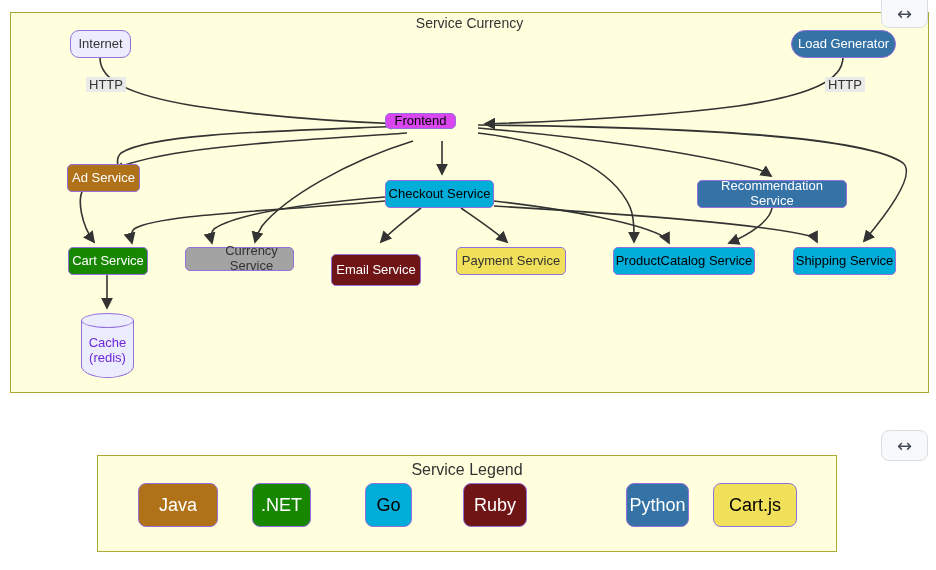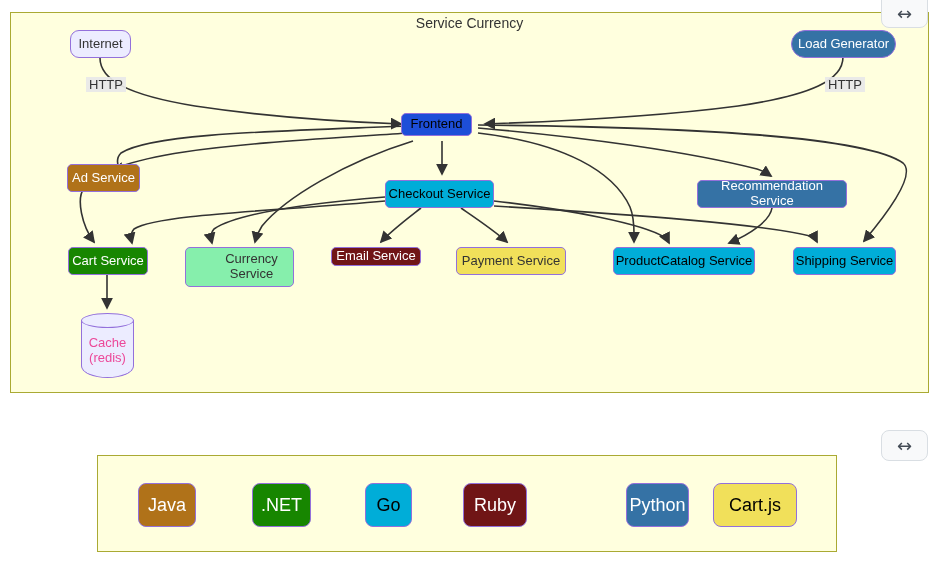--- a/index.html
+++ b/index.html
@@ -18,21 +18,21 @@
         text-align:center;font-size:13px;line-height:1.15;border:1.3px solid #9370DB;
         border-radius:5px;box-sizing:border-box;z-index:2;}
   .node.rect{border-radius:9px;}
   .node.stadium{border-radius:15px;text-align:right;}
   .node.cylinder{border:none;background:transparent !important;}
   .cyl-top{position:absolute;left:0;right:0;top:0;height:15px;border-radius:50%;
            background:#ECECFF;border:1.3px solid #9370DB;box-sizing:border-box;z-index:2;}
   .cyl-body{position:absolute;left:0;right:0;top:7px;bottom:0;background:#ECECFF;
             border:1.3px solid #9370DB;border-top:none;box-sizing:border-box;
             border-radius:0 0 50% 50% / 0 0 12px 12px;z-index:1;}
-  .cyl-label{position:relative;z-index:3;padding-top:10px;white-space:pre-line;color:#ec4899;}
+  .cyl-label{position:relative;z-index:3;padding-top:10px;white-space:pre-line;color:#6d28d9;}
 
   .edge-label{position:absolute;background:rgba(232,232,232,0.92);color:#333333;
               font-size:13px;padding:0 3px;z-index:2;}
 
   .legend-item{position:absolute;display:flex;align-items:center;justify-content:center;
                font-size:18px;border:1.3px solid #9370DB;border-radius:8px;
                box-sizing:border-box;z-index:2;}
 
   .expand-btn{position:absolute;left:881px;width:47px;background:#f8f9fa;
               border:1px solid #d9dee3;border-radius:8px;color:#444c56;font-size:18px;
@@ -76,49 +76,50 @@
         <path d="M494,201 C573,210 643,224 664,237 C667,239 668,241 669,243" class="edge" marker-end="url(#arrow)"></path>
         <path d="M494,206 C637,215 762,224 810,236 C814,238 816,240 817,242" class="edge" marker-end="url(#arrow)"></path>
         <path d="M772,208 C770,221 749,235 729,243" class="edge" marker-end="url(#arrow)"></path>
         <path d="M107,275 C107,286 107,297 107,308" class="edge" marker-end="url(#arrow)"></path>
       </g>
   </svg>
 
   <div id="node-layer">
       <div class="node rect" style="left: 70px; top: 30px; width: 61px; height: 28px; background: rgb(236, 236, 255); color: rgb(51, 51, 51);">Internet</div>
       <div class="node stadium" style="left: 791px; top: 30px; width: 105px; height: 28px; background: rgb(53, 114, 165); color: rgb(255, 255, 255);">Load Generator</div>
-      <div class="node round" style="left: 401px; top: 113px; width: 71px; height: 23px; background: #1d4ed8; color: rgb(0, 0, 0);">Frontend</div>
+      <div class="node round" style="left: 385px; top: 113px; width: 71px; height: 16px; background: #d946ef; color: rgb(0, 0, 0);">Frontend</div>
       <div class="node round" style="left: 67px; top: 164px; width: 73px; height: 28px; background: rgb(176, 114, 25); color: rgb(255, 255, 255);">Ad Service</div>
       <div class="node round" style="left: 385px; top: 180px; width: 109px; height: 28px; background: rgb(0, 173, 216); color: rgb(0, 0, 0);">Checkout Service</div>
       <div class="node round" style="left: 697px; top: 180px; width: 150px; height: 28px; background: rgb(53, 114, 165); color: rgb(255, 255, 255);">Recommendation Service</div>
       <div class="node round" style="left: 68px; top: 247px; width: 80px; height: 28px; background: rgb(23, 134, 0); color: rgb(255, 255, 255);">Cart Service</div>
-      <div class="node round" style="left: 185px; top: 247px; width: 109px; height: 40px; background: #86efac; color: rgb(51, 51, 51); padding-left: 24px;">Currency Service</div>
-      <div class="node round" style="left: 331px; top: 247px; width: 90px; height: 19px; background: rgb(112, 21, 22); color: rgb(255, 255, 255);">Email Service</div>
+      <div class="node round" style="left: 185px; top: 247px; width: 109px; height: 24px; background: #a3a3a3; color: rgb(51, 51, 51); padding-left: 24px;">Currency Service</div>
+      <div class="node round" style="left: 331px; top: 254px; width: 90px; height: 32px; background: rgb(112, 21, 22); color: rgb(255, 255, 255);">Email Service</div>
       <div class="node round" style="left: 456px; top: 247px; width: 110px; height: 28px; background: rgb(241, 224, 90); color: rgb(51, 51, 51); text-align: right;">Payment Service</div>
       <div class="node round" style="left: 613px; top: 247px; width: 142px; height: 28px; background: rgb(0, 173, 216); color: rgb(0, 0, 0);">ProductCatalog Service</div>
       <div class="node round" style="left: 793px; top: 247px; width: 103px; height: 28px; background: rgb(0, 173, 216); color: rgb(0, 0, 0);">Shipping Service</div>
       <div class="node cylinder" style="left: 81px; top: 313px; width: 53px; height: 65px; background: rgb(236, 236, 255); color: rgb(51, 51, 51);">
         <div class="cyl-body"></div>
         <div class="cyl-top"></div>
         <div class="cyl-label">Cache
 (redis)</div>
       </div>
     </div>
   <div id="edge-label-layer">
       <div class="edge-label" style="left: 86px; top: 77px;">HTTP</div>
       <div class="edge-label" style="left: 825px; top: 77px;">HTTP</div>
     </div>
 
   <button id="expand-bottom" class="expand-btn">
     <span>↔</span>
   </button>
 
   <div class="cluster" id="legend-panel" style="left:97px;top:455px;width:740px;height:97px;"></div>
+  <div class="cluster-title" id="legend-title">Service Legend</div>
   <div id="legend-layer">
-      <div class="legend-item" style="left: 138px; top: 483px; width: 58px; height: 44px; background: rgb(176, 114, 25); color: rgb(255, 255, 255);">Java</div>
+      <div class="legend-item" style="left: 138px; top: 483px; width: 80px; height: 44px; background: rgb(176, 114, 25); color: rgb(255, 255, 255);">Java</div>
       <div class="legend-item" style="left: 252px; top: 483px; width: 59px; height: 44px; background: rgb(23, 134, 0); color: rgb(255, 255, 255);">.NET</div>
       <div class="legend-item" style="left: 365px; top: 483px; width: 47px; height: 44px; background: rgb(0, 173, 216); color: rgb(0, 0, 0);">Go</div>
       <div class="legend-item" style="left: 463px; top: 483px; width: 64px; height: 44px; background: rgb(112, 21, 22); color: rgb(255, 255, 255);">Ruby</div>
       <div class="legend-item" style="left: 582px; top: 483px; width: 63px; height: 44px; background: rgb(53, 114, 165); color: rgb(255, 255, 255); margin-left: 44px;">Python</div>
       <div class="legend-item" style="left: 713px; top: 483px; width: 84px; height: 44px; background: rgb(241, 224, 90); color: rgb(0, 0, 0);">Cart.js</div>
     </div>
 
 </div>
 
 </body></html>

